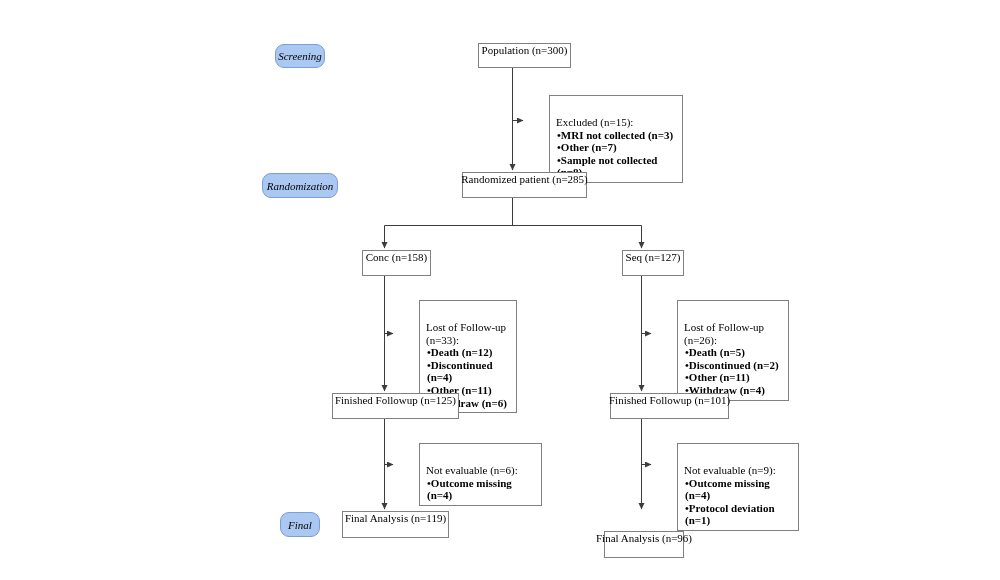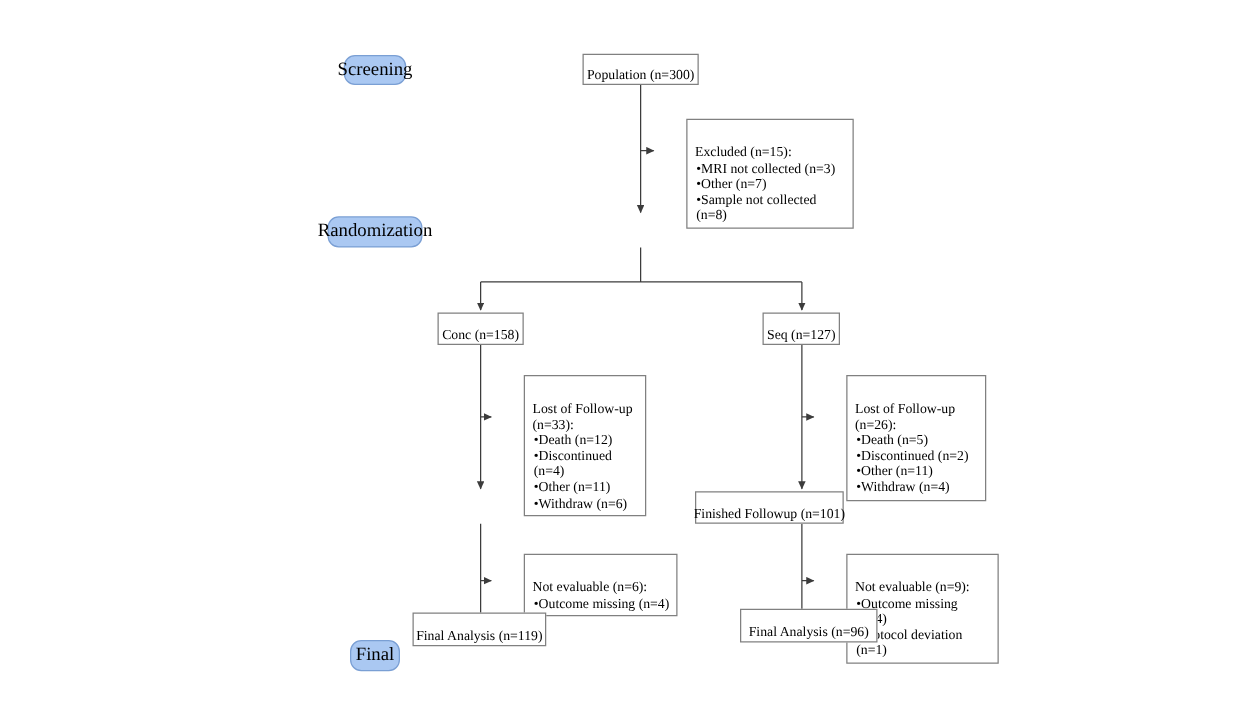--- a/index.html
+++ b/index.html
@@ -21,36 +21,38 @@
   .connectors{position:absolute;left:0;top:0;width:1000px;height:580px;pointer-events:none;}
   .box{
     position:absolute;
     box-sizing:border-box;
     background:#ffffff;
     border:1px solid var(--box-border);
     font-size:11px;
     line-height:12.6px;
   }
   .box.single{
-    display:flex;align-items:flex-end;justify-content:center;
+    display:flex;align-items:flex-start;justify-content:center;
     text-align:center;
     white-space:nowrap;
+    margin-left:12px;
   }
   .box.multi{padding:20px 5px 3px 6px;margin-left:24px;}
-  .box .bullet{padding-left:1px;}
+  .box .bullet{padding-left:1px;font-weight:bold;}
   .box .bullet::before{content:"\2022 ";}
   .stage{
     position:absolute;
     box-sizing:border-box;
     display:flex;align-items:center;justify-content:center;
     background:var(--stage-fill);
     border:1px solid var(--stage-border);
     border-radius:9px;
-    font-size:15px;
+    font-size:11px;
     white-space:nowrap;
+    font-style:italic;
   }
 </style>
 </head>
 <body>
 
 <div class="canvas">
 
   <svg class="connectors" width="1000" height="580" viewBox="0 0 1000 580" xmlns="http://www.w3.org/2000/svg">
     <defs>
       <marker id="arrow" markerWidth="7" markerHeight="7" refX="6" refY="3" orient="auto">
@@ -95,20 +97,23 @@
     <span>Population (n=300)</span>
   </div>
 
   <div class="box multi" style="left:525px;top:95px;width:134px">
     <div>Excluded (n=15):</div>
     <div class="bullet">MRI not collected (n=3)</div>
     <div class="bullet">Other (n=7)</div>
     <div class="bullet">Sample not collected (n=8)</div>
   </div>
 
+  <div class="box single" style="left:450px;top:172px;width:125px;height:26px">
+    <span>Randomized patient (n=285)</span>
+  </div>
 
   <div class="box single" style="left:350px;top:250px;width:69px;height:26px">
     <span>Conc (n=158)</span>
   </div>
 
   <div class="box single" style="left:610px;top:250px;width:62px;height:26px">
     <span>Seq (n=127)</span>
   </div>
 
   <div class="box multi" style="left:395px;top:300px;width:98px">
@@ -120,37 +125,40 @@
   </div>
 
   <div class="box multi" style="left:653px;top:300px;width:112px">
     <div>Lost of Follow-up (n=26):</div>
     <div class="bullet">Death (n=5)</div>
     <div class="bullet">Discontinued (n=2)</div>
     <div class="bullet">Other (n=11)</div>
     <div class="bullet">Withdraw (n=4)</div>
   </div>
 
+  <div class="box single" style="left:320px;top:393px;width:127px;height:26px">
+    <span>Finished Followup (n=125)</span>
+  </div>
 
-  <div class="box single" style="left:556px;top:393px;width:119px;height:26px">
+  <div class="box single" style="left:598px;top:393px;width:119px;height:26px">
     <span>Finished Followup (n=101)</span>
   </div>
 
   <div class="box multi" style="left:395px;top:443px;width:123px">
     <div>Not evaluable (n=6):</div>
     <div class="bullet">Outcome missing (n=4)</div>
   </div>
 
   <div class="box multi" style="left:653px;top:443px;width:122px">
     <div>Not evaluable (n=9):</div>
     <div class="bullet">Outcome missing (n=4)</div>
     <div class="bullet">Protocol deviation (n=1)</div>
   </div>
 
-  <div class="box single" style="left:330px;top:490px;width:107px;height:27px">
+  <div class="box single" style="left:330px;top:511px;width:107px;height:27px">
     <span>Final Analysis (n=119)</span>
   </div>
 
-  <div class="box single" style="left:592px;top:487px;width:110px;height:27px">
+  <div class="box single" style="left:592px;top:531px;width:80px;height:27px">
     <span>Final Analysis (n=96)</span>
   </div>
 
 </div>
 
 </body></html>

